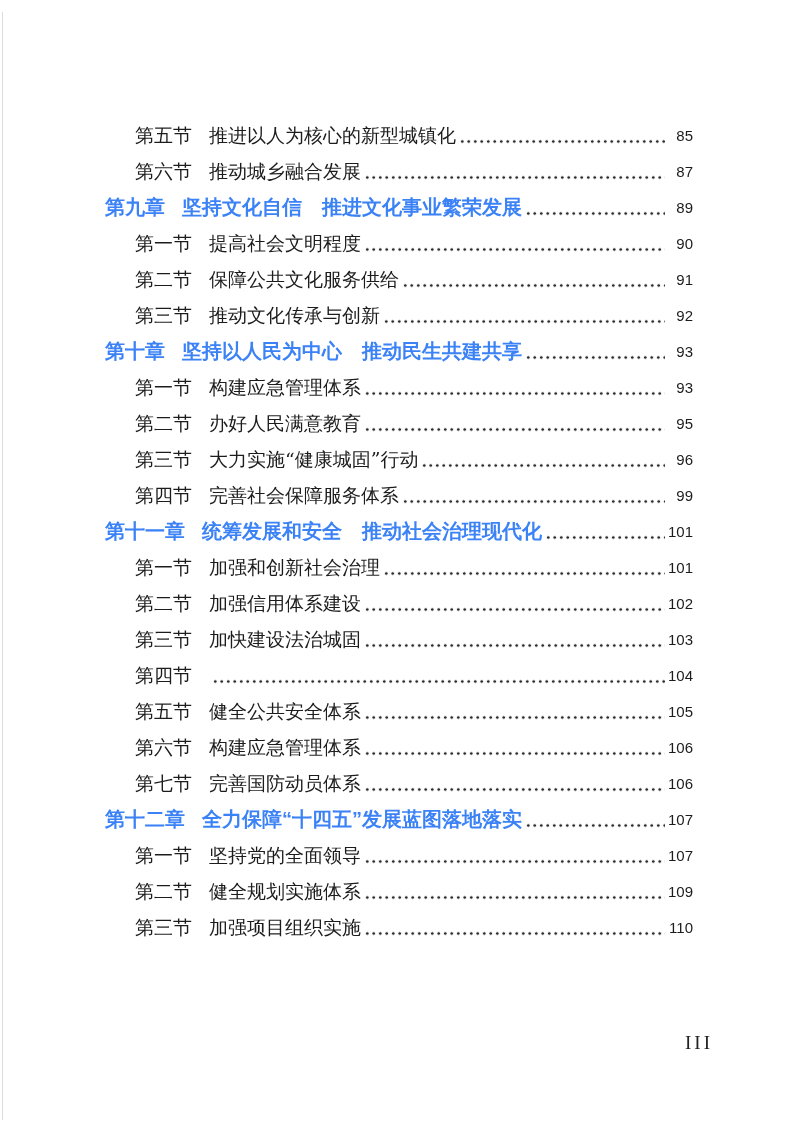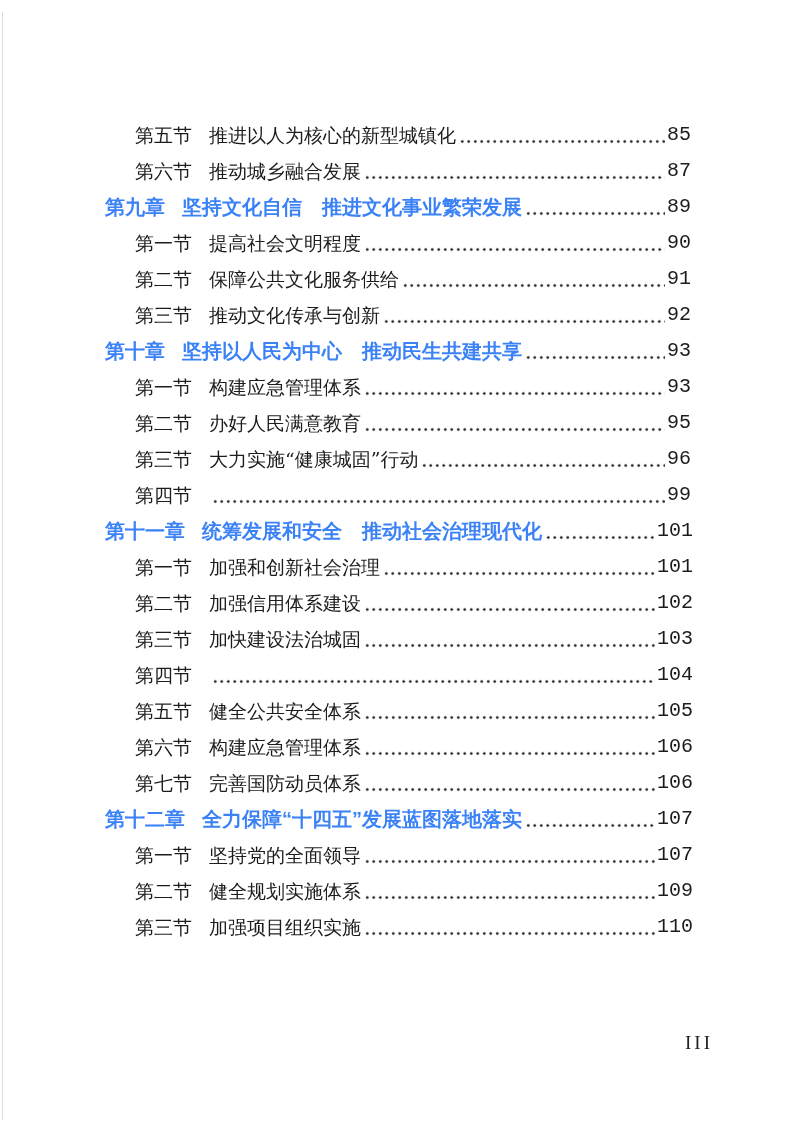--- a/index.html
+++ b/index.html
@@ -33,24 +33,24 @@
     flex:1 1 auto;
     align-self:stretch;
     margin:0 2px 0 3px;
     background-image:radial-gradient(circle, #2b2b2b 1.05px, transparent 1.55px);
     background-size:6.5px 6.5px;
     background-repeat:repeat-x;
     background-position:left calc(50% + 6px);
   }
   .toc-row .pg {
     flex:0 0 auto;
-    font-family:Liberation Mono, monospace;
-    font-size:20px;
+    font-family:Liberation Sans, sans-serif;
+    font-size:15px;
     min-width:26px;
-    text-align:left;
+    text-align:right;
     color:#1c1c1c;
   }
   .toc-row.chapter { font-size:20px; }
   .toc-row.chapter .lbl,
   .toc-row.chapter .ttl {
     font-family:"Liberation Sans", sans-serif;
     font-weight:700;
     color:#3b82f6;
   }
   .folio {
@@ -124,20 +124,21 @@
         <span class="pg">95</span>
       </div>
       <div class="toc-row section">
         <span class="lbl">第三节</span>
         <span class="ttl">大力实施“健康城固”行动</span>
         <span class="dots"></span>
         <span class="pg">96</span>
       </div>
       <div class="toc-row section">
         <span class="lbl">第四节</span>
+        <span class="ttl">完善社会保障服务体系</span>
         <span class="dots"></span>
         <span class="pg">99</span>
       </div>
       <div class="toc-row chapter">
         <span class="lbl">第十一章</span>
         <span class="ttl">统筹发展和安全　推动社会治理现代化</span>
         <span class="dots"></span>
         <span class="pg">101</span>
       </div>
       <div class="toc-row section">

